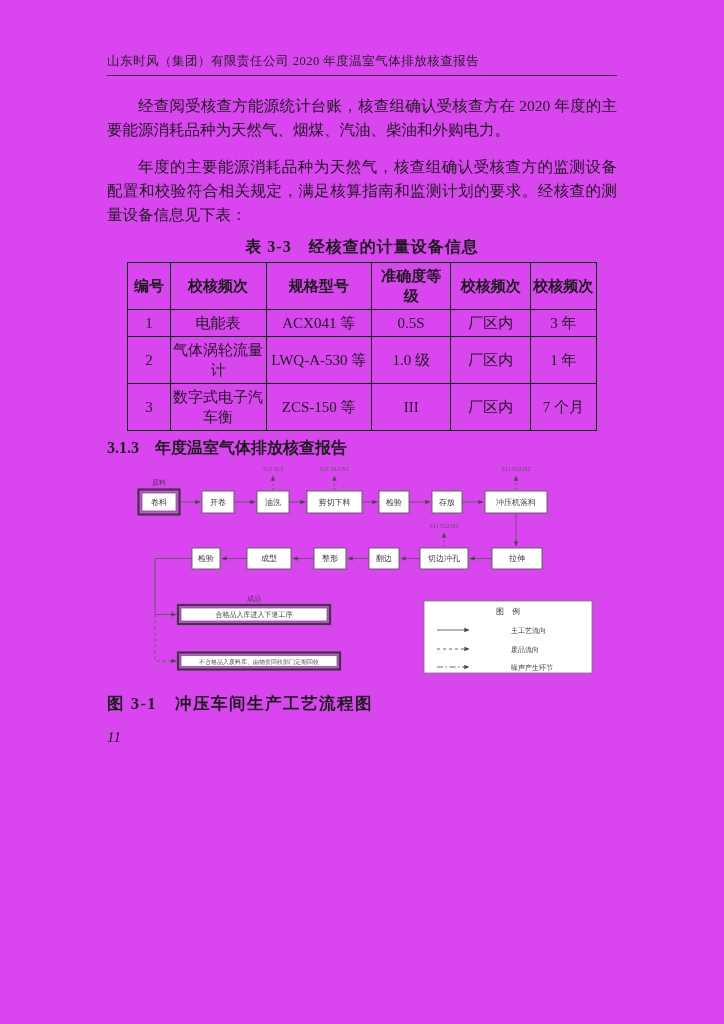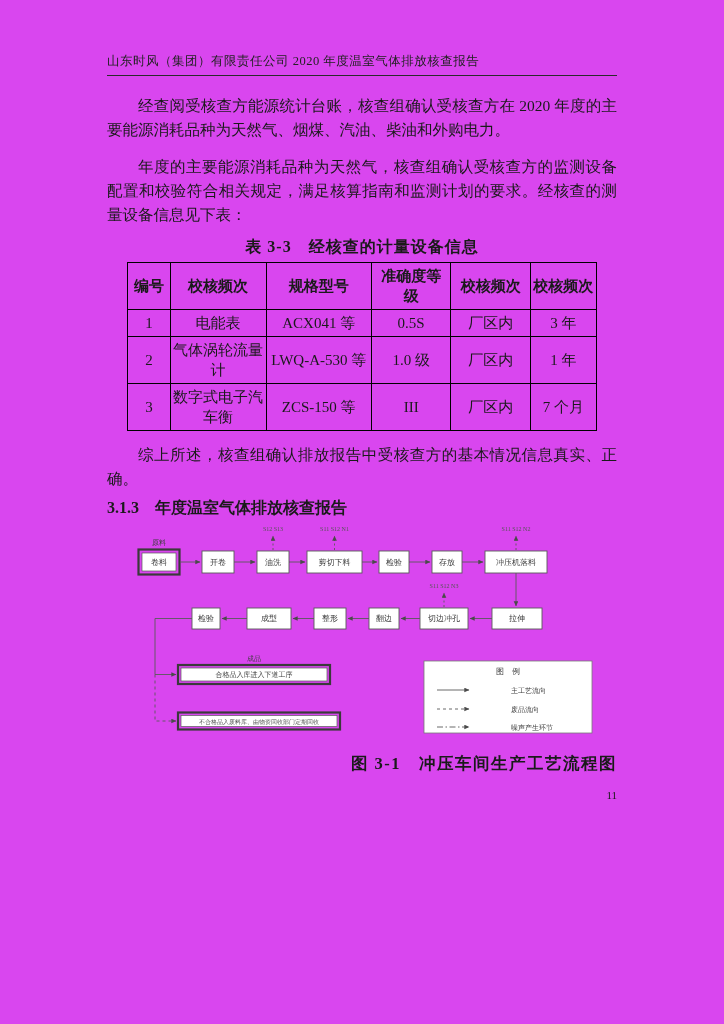--- a/index.html
+++ b/index.html
@@ -72,29 +72,30 @@
   .fc-line { stroke:#5a5a5a; stroke-width:0.9; fill:none; }
   .fc-dash { stroke-dasharray:3 3; }
   .fc-noise { stroke-dasharray:2 2.5; }
   .fc-dashdot { stroke-dasharray:6 2.5 1.5 2.5; }
   .fc-text { font-family:"Liberation Serif","DejaVu Serif",serif; fill:#3c3c3c; font-size:8px; }
   .fc-text-sm { font-size:7px; }
   .fc-text-xs { font-size:6px; fill:#555; }
   .fc-legend-box { fill:#ffffff; stroke:#787878; stroke-width:0.8; }
   .figure-caption {
     margin-top:4px;
-    text-align:right;
+    text-align:left;
     font-weight:bold;
     font-size:16.5px;
     letter-spacing:1.5px;
   }
   .page-number {
     margin-top:14px;
-    text-align:right;
-    font-size:11px;
+    text-align:left;
+    font-size:15px;
+    font-style:italic;
   }
 </style>
 </head>
 <body>
 
 <div class="page">
 
   <div class="doc-header">山东时风（集团）有限责任公司 2020 年度温室气体排放核查报告</div>
 
   <p class="para p1">经查阅受核查方能源统计台账，核查组确认受核查方在 2020 年度的主要能源消耗品种为天然气、烟煤、汽油、柴油和外购电力。</p>
@@ -143,21 +144,20 @@
         <td>3</td>
         <td>数字式电子汽车衡</td>
         <td>ZCS-150 等</td>
         <td>III</td>
         <td>厂区内</td>
         <td>7 个月</td>
       </tr>
     </tbody>
   </table>
 
-  <p class="para p3">综上所述，核查组确认排放报告中受核查方的基本情况信息真实、正确。</p>
 
   <div class="section-heading">3.1.3　年度温室气体排放核查报告</div>
 
 
   <div class="flowchart-wrap">
     <svg viewBox="0 0 510 230" xmlns="http://www.w3.org/2000/svg">
       <defs>
         <marker id="arr" orient="auto" markerWidth="7" markerHeight="7" refX="5.2" refY="2.6">
           <path d="M0,0 L5.6,2.6 L0,5.2 z" fill="#4a4a4a"></path>
         </marker>

